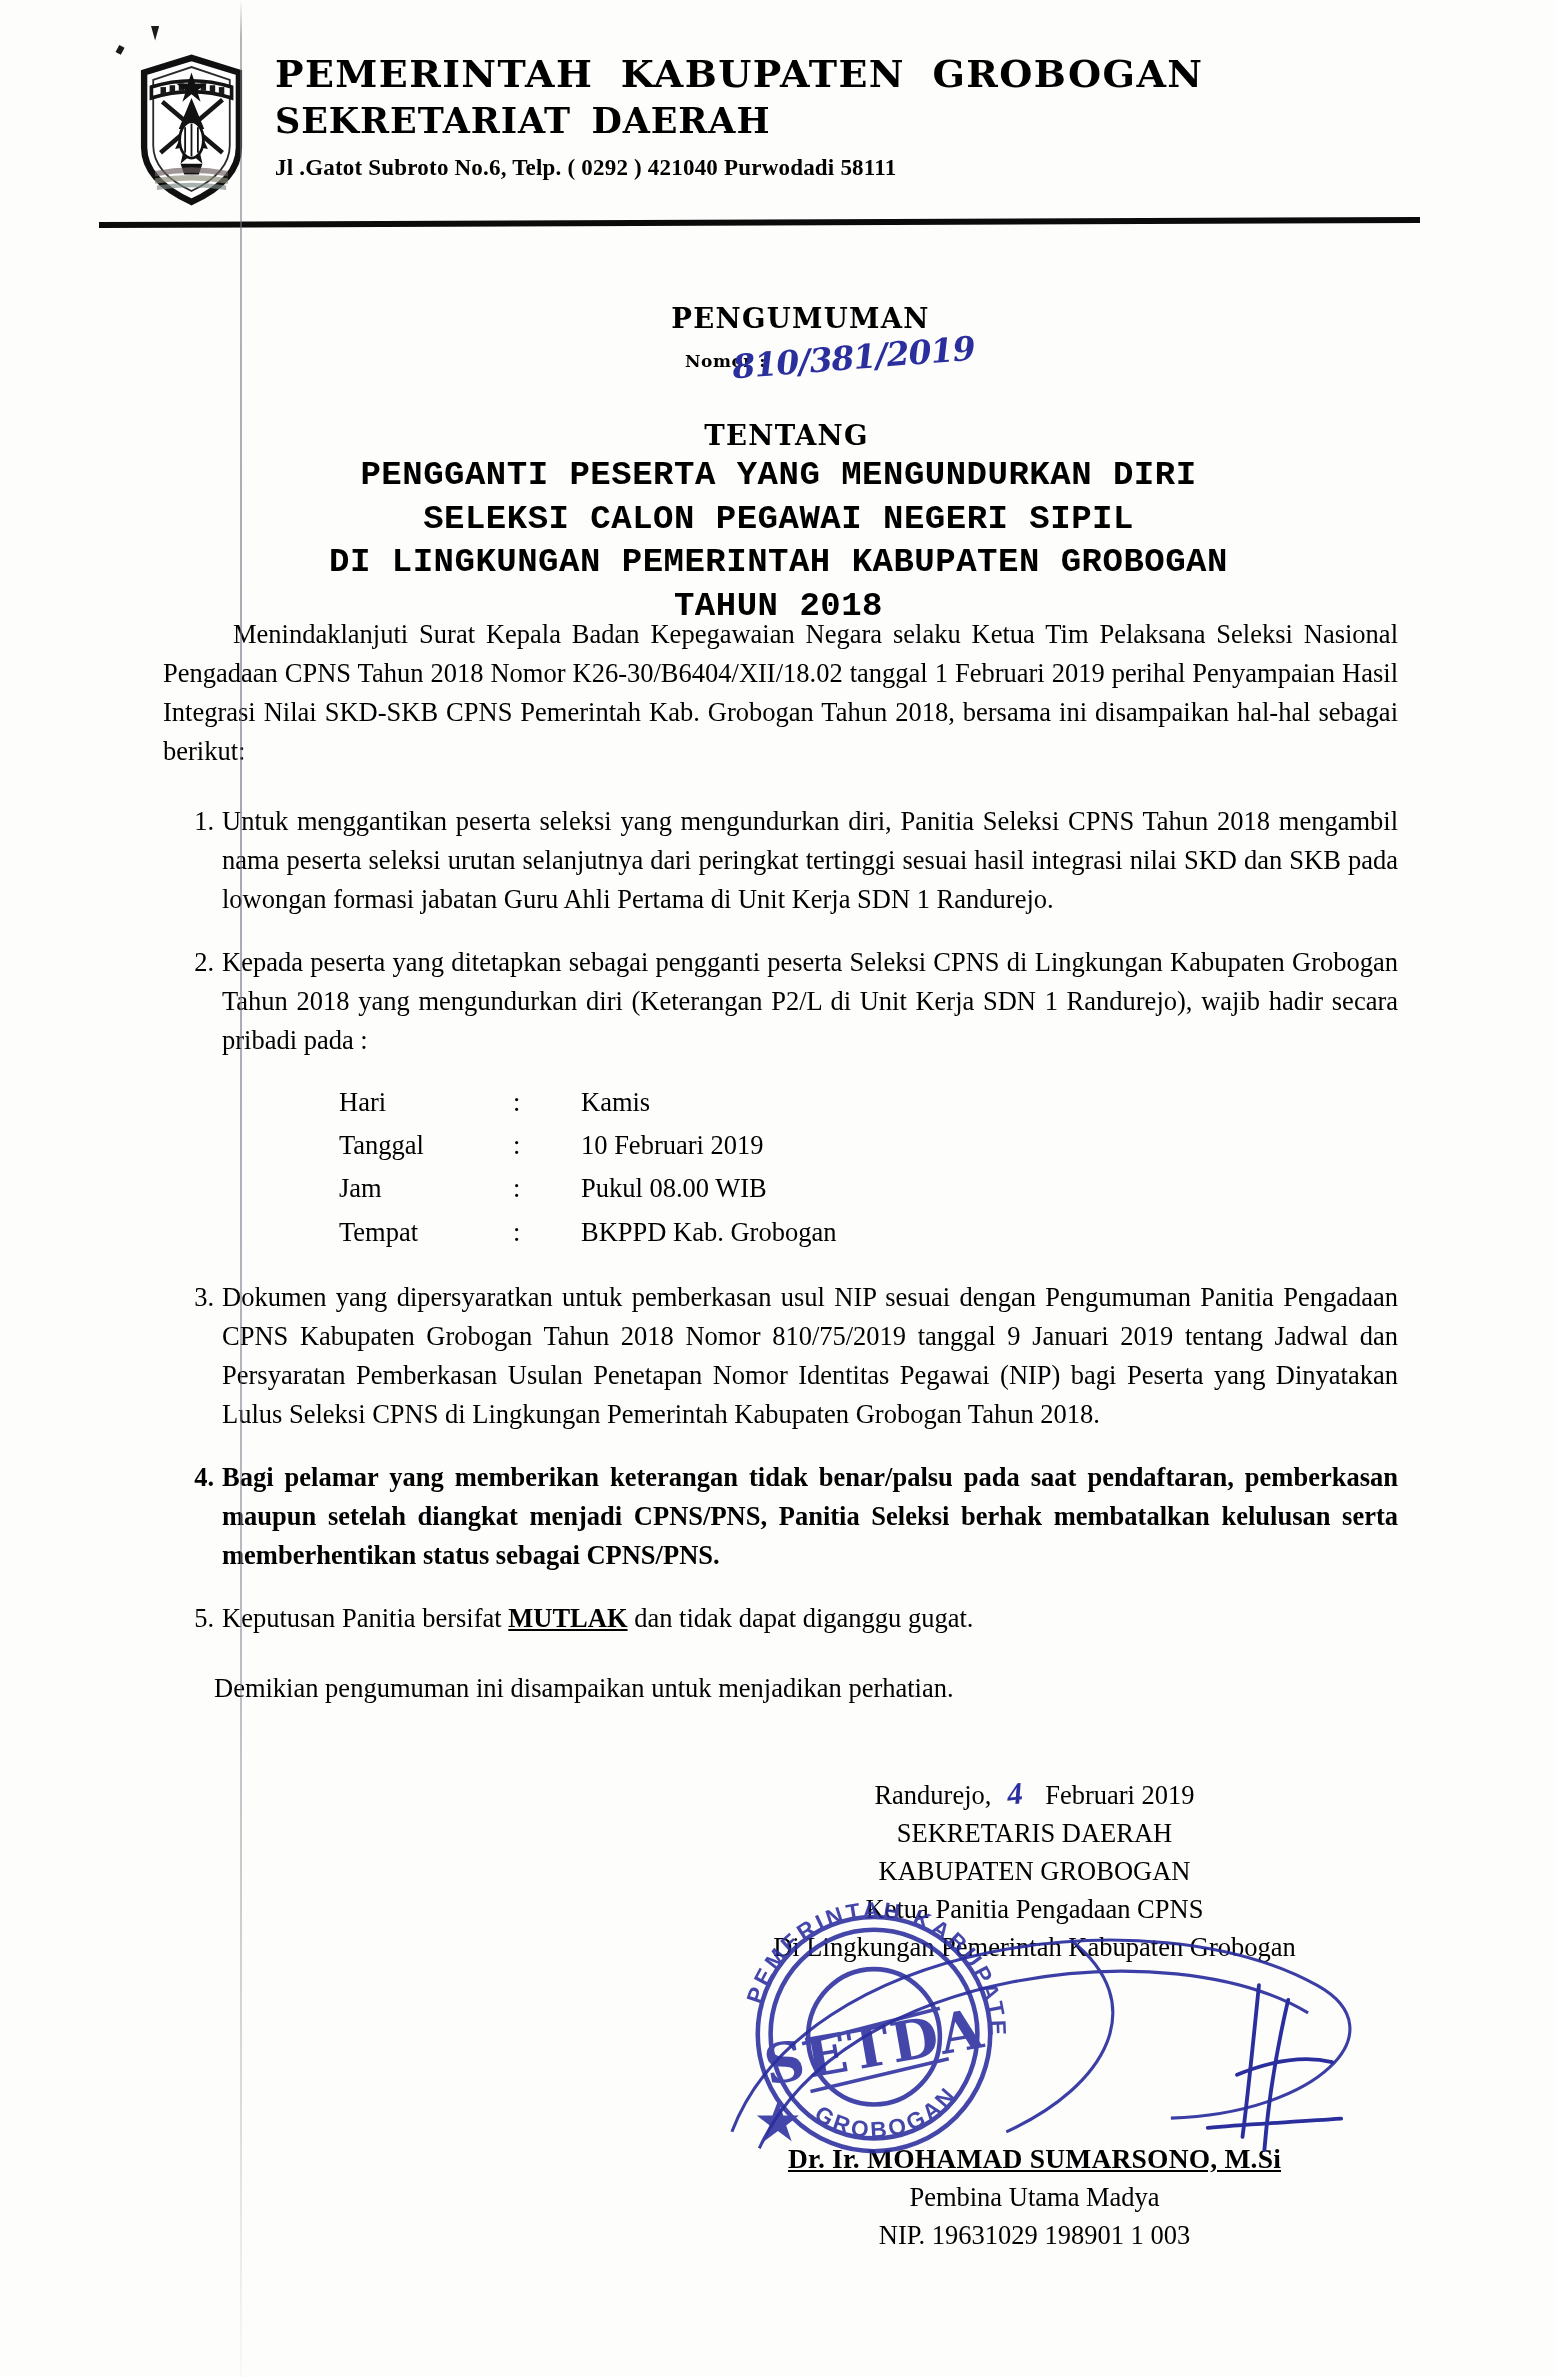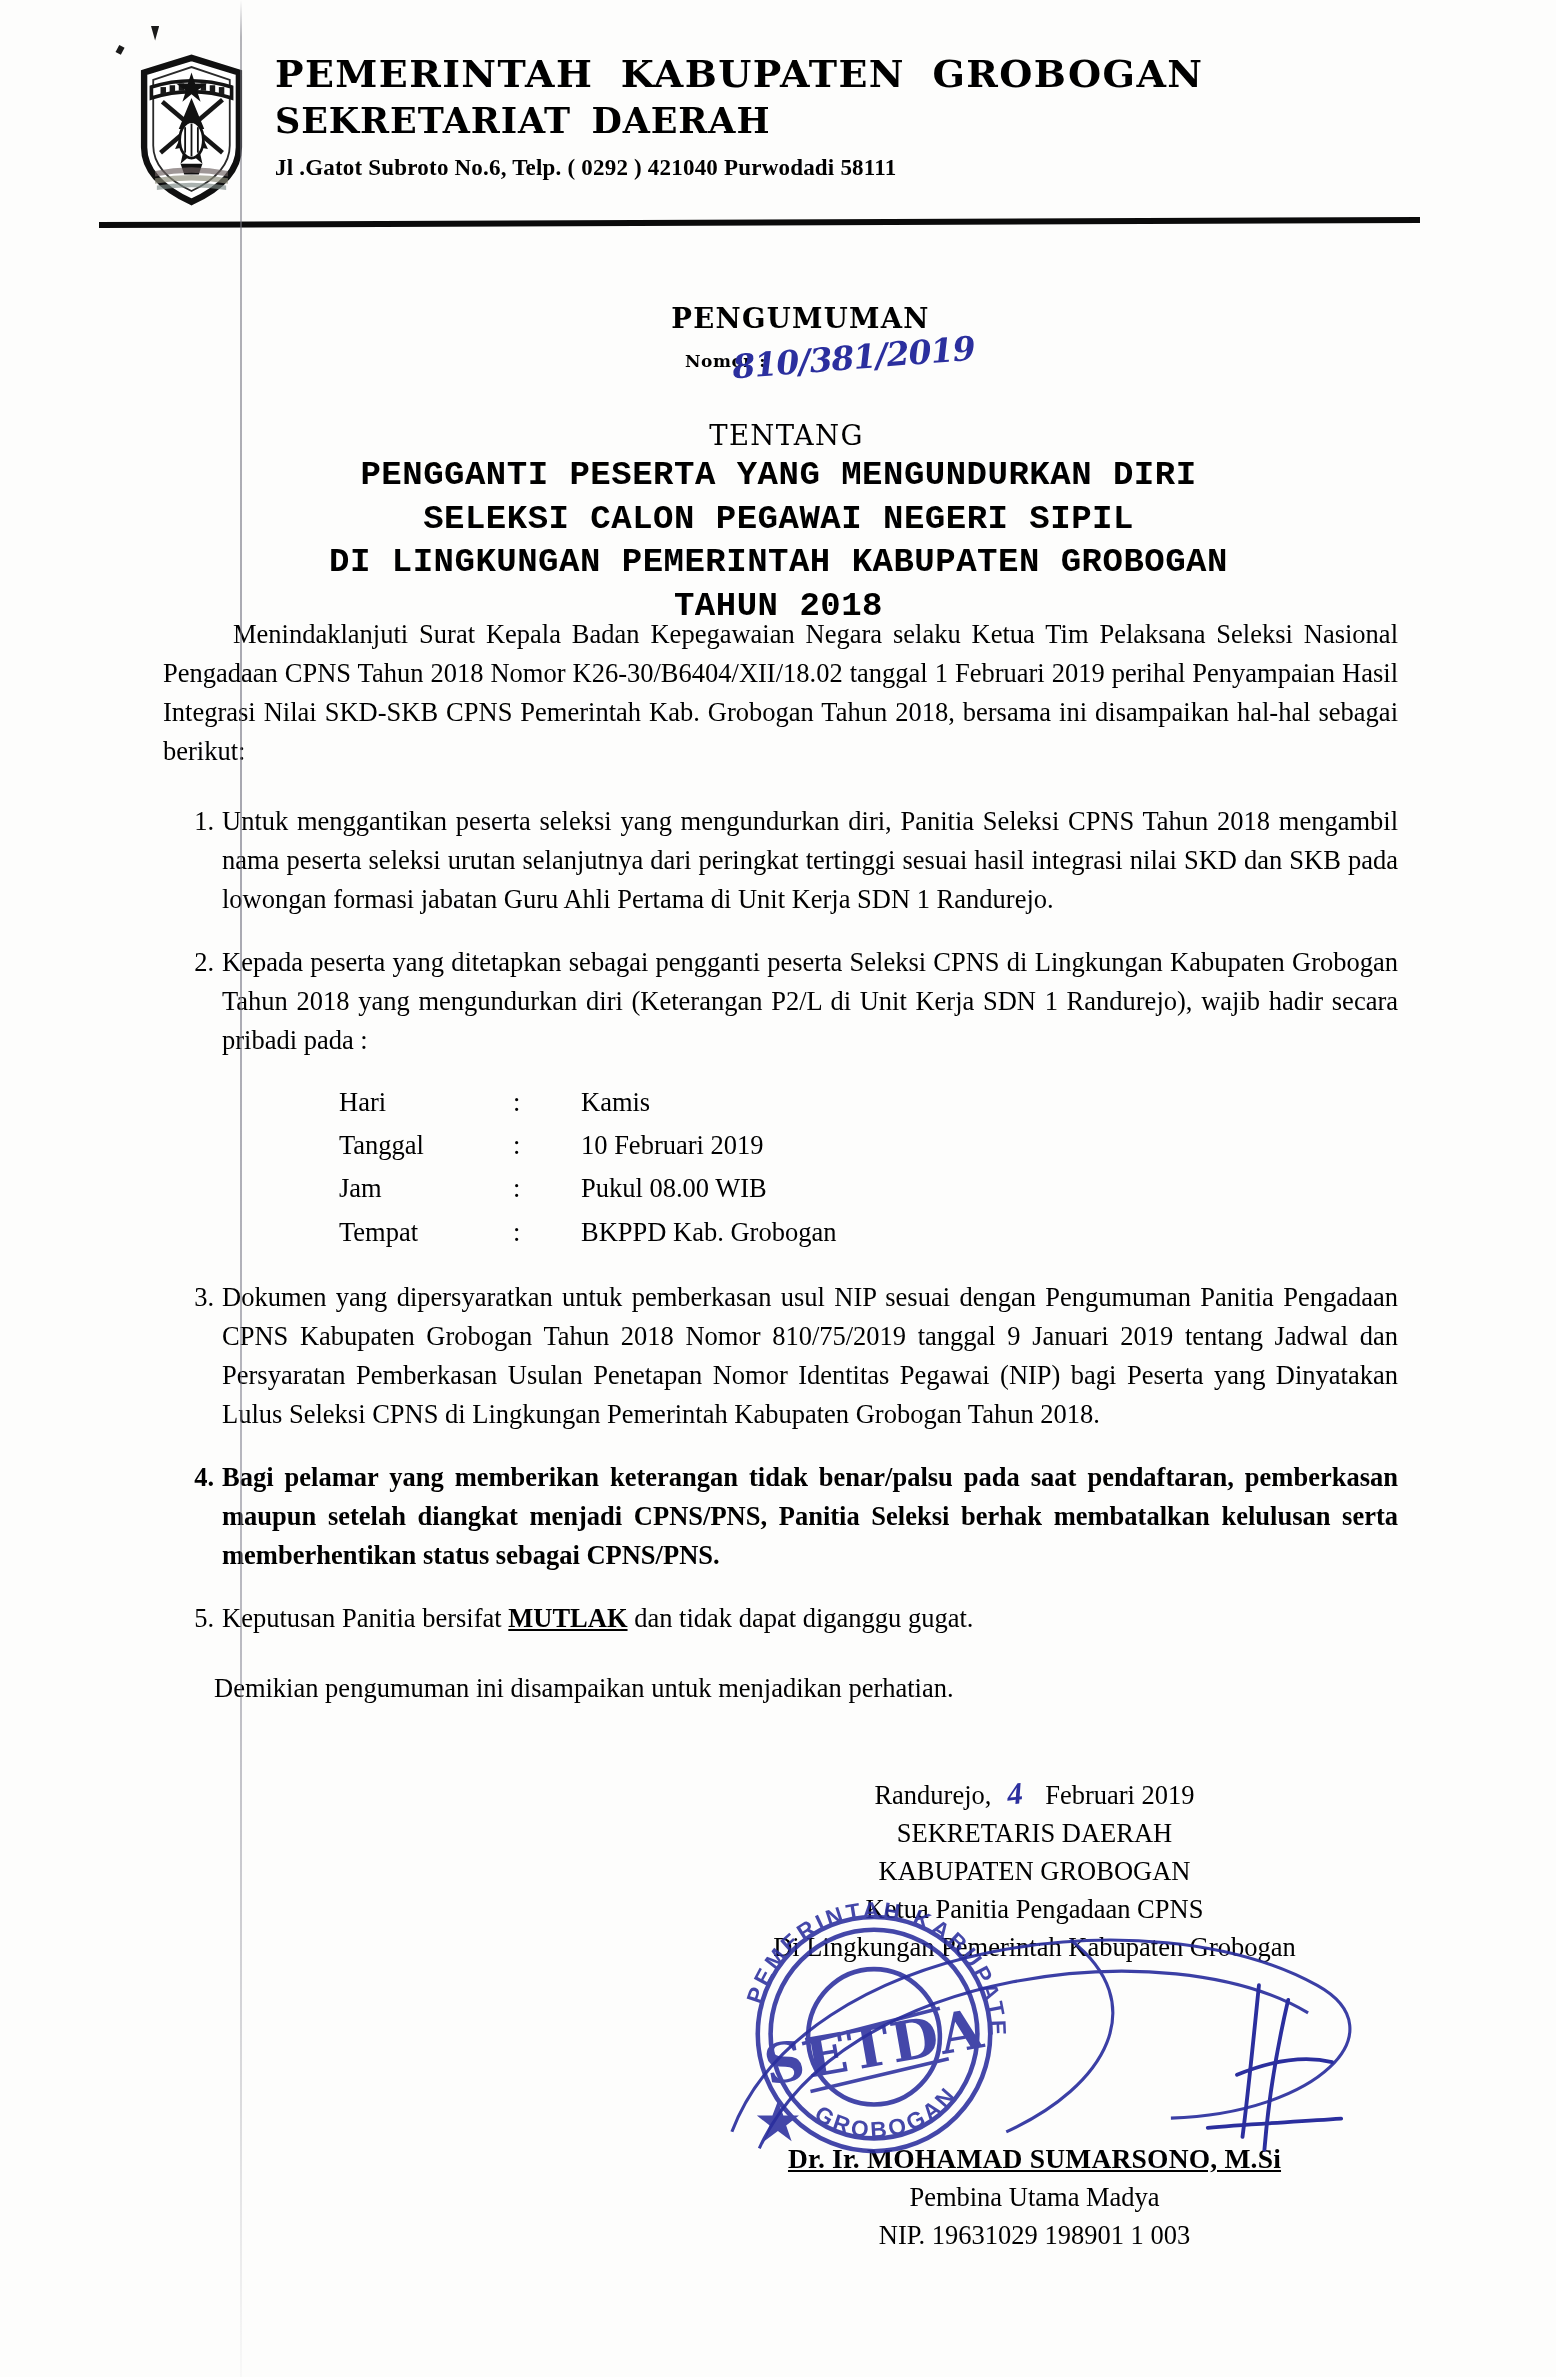--- a/index.html
+++ b/index.html
@@ -139,21 +139,21 @@
     color: #2b2f9e;
     font-family: "DejaVu Serif", "Liberation Serif", serif;
     font-size: 33px;
     font-style: italic;
     font-weight: 600;
     transform: rotate(-4.5deg);
     letter-spacing: -0.9px;
   }
   .t-tentang {
     font-family: "DejaVu Serif", "Liberation Serif", serif;
-    font-weight: normal;
+    font-weight: bold;
     font-size: 27.5px;
     letter-spacing: 1.3px;
     margin: 26px 0 0 16px;
   }
   .t-sub {
     font-family: Liberation Mono, monospace;
     font-weight: bold;
     font-size: 34px;
     letter-spacing: 0.5px;
     line-height: 38px;

